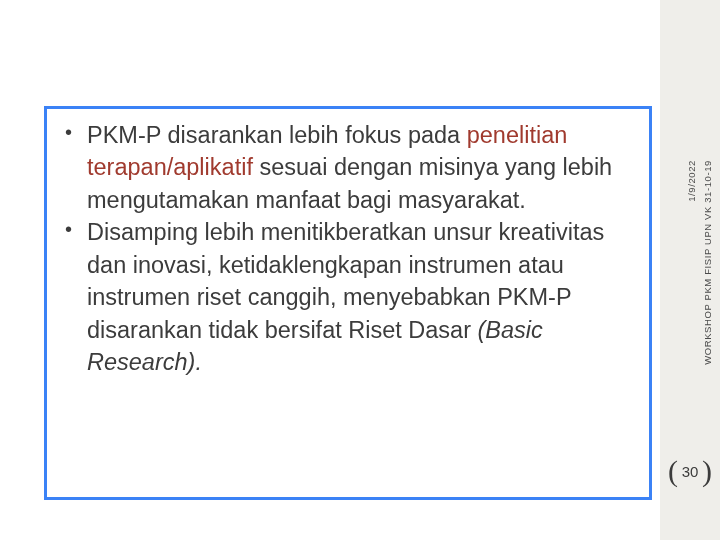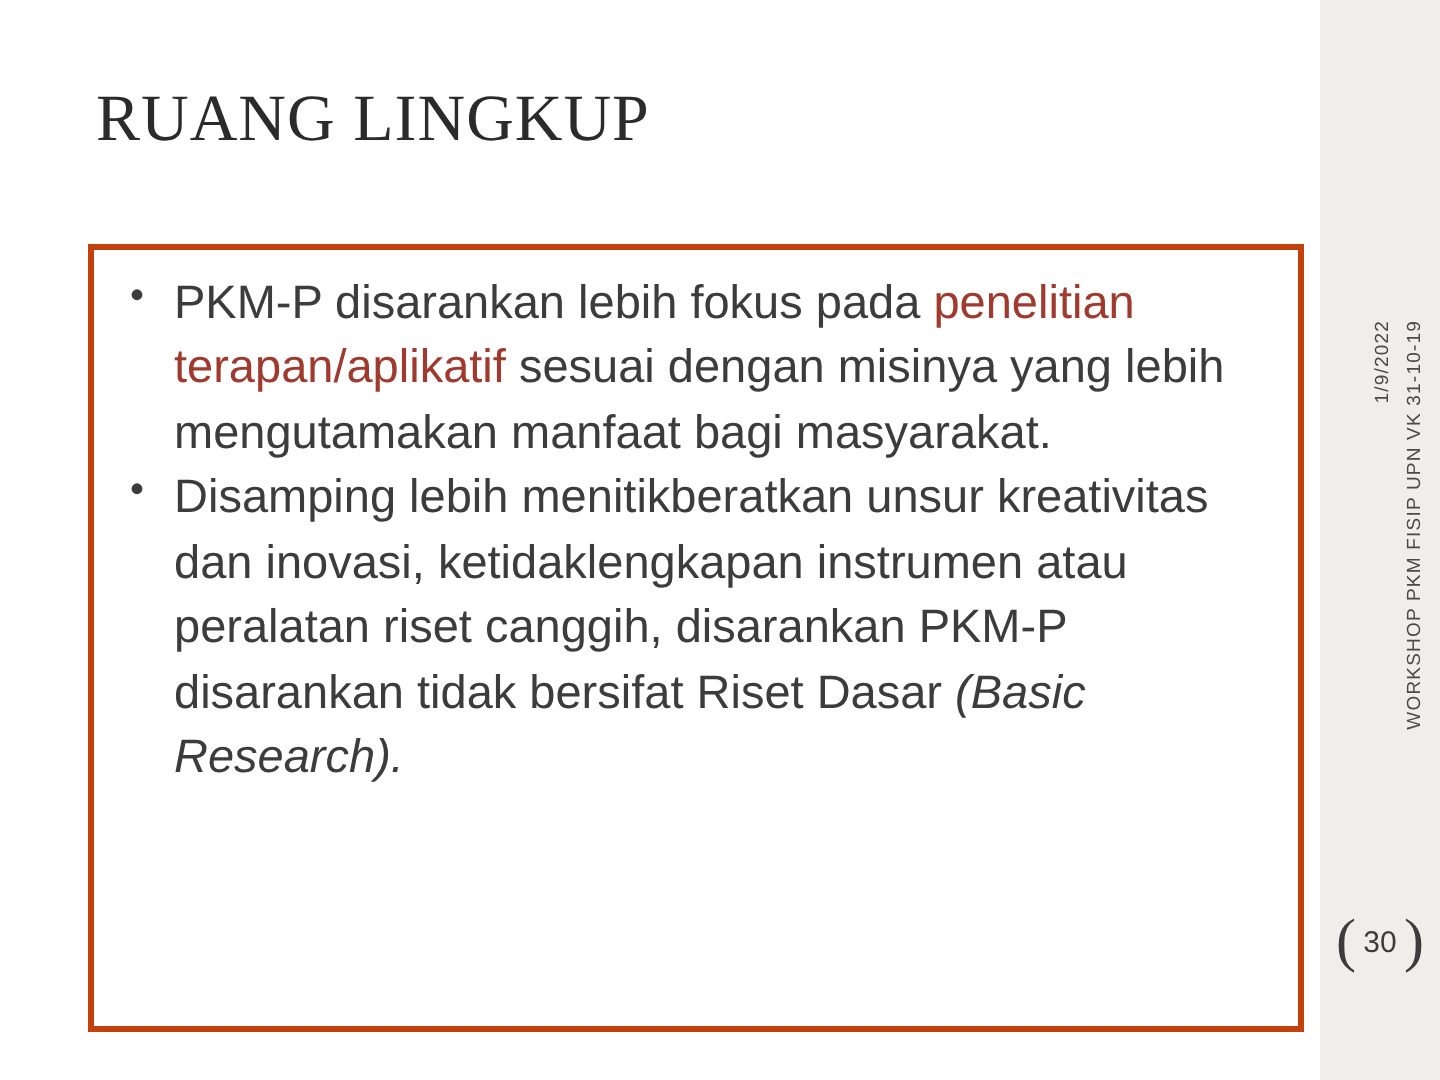--- a/index.html
+++ b/index.html
@@ -26,24 +26,24 @@
     top: 42px;
     font-size: 33px;
     font-family: "Liberation Serif", serif;
     color: #2b2b2b;
     letter-spacing: 0.5px;
     white-space: nowrap;
   }
   .body-box {
     position: absolute;
     left: 44px;
-    top: 122px;
+    top: 106px;
     width: 608px;
     height: 394px;
-    border: 3px solid #c2410c;
+    border: 3px solid #3b82f6;
     box-sizing: border-box;
     background: #ffffff;
   }
   .body-inner {
     padding: 10px 14px 0 10px;
   }
   ul.bullets {
     list-style: none;
     margin: 0;
     padding: 0;
@@ -134,30 +134,29 @@
     line-height: 1;
   }
   .brk-l { left: 0px; top: 2px; }
   .brk-r { right: 0px; top: 2px; }
 </style>
 </head>
 <body>
 
 <div class="slide">
 
-  <div class="title">RUANG LINGKUP</div>
 
   <div class="body-box">
     <div class="body-inner">
       <ul class="bullets">
         <li>
           <span>PKM-P disarankan lebih fokus pada </span><span class="hl">penelitian terapan/aplikatif</span><span> sesuai dengan misinya yang lebih mengutamakan manfaat bagi masyarakat.</span>
         </li>
         <li>
-          <span>Disamping lebih menitikberatkan unsur kreativitas dan inovasi, ketidaklengkapan instrumen atau peralatan riset canggih, disarankan PKM-P disarankan tidak bersifat Riset Dasar </span><span class="ital">(Basic Research).</span>
+          <span>Disamping lebih menitikberatkan unsur kreativitas dan inovasi, ketidaklengkapan instrumen atau instrumen riset canggih, menyebabkan PKM-P disarankan tidak bersifat Riset Dasar </span><span class="ital">(Basic Research).</span>
         </li>
       </ul>
     </div>
   </div>
 
   <div class="sidebar-accent"></div>
   <div class="sidebar">
     <div class="vtext">WORKSHOP PKM FISIP UPN VK 31-10-19</div>
     <div class="vtext2">1/9/2022</div>
     <div class="page-num-wrap">

